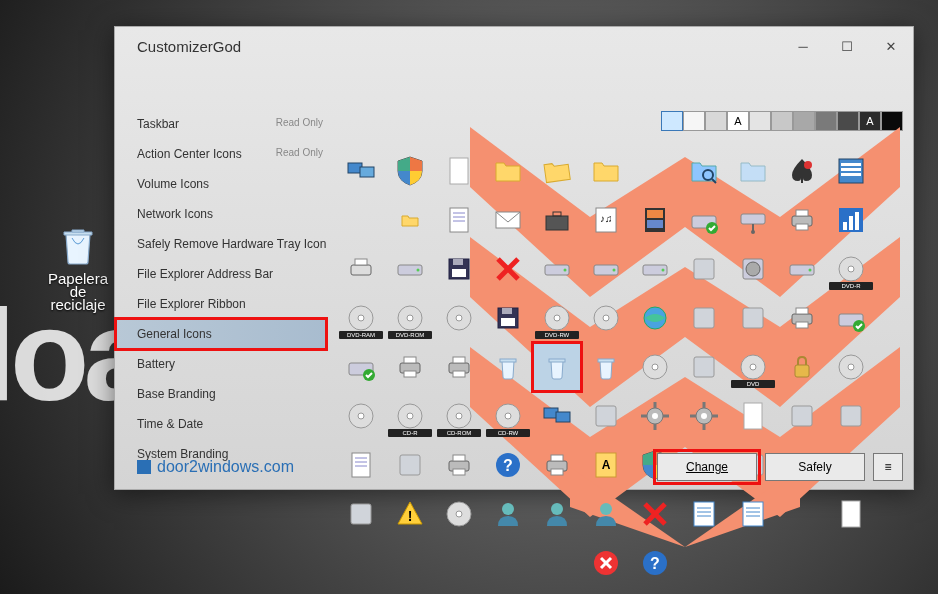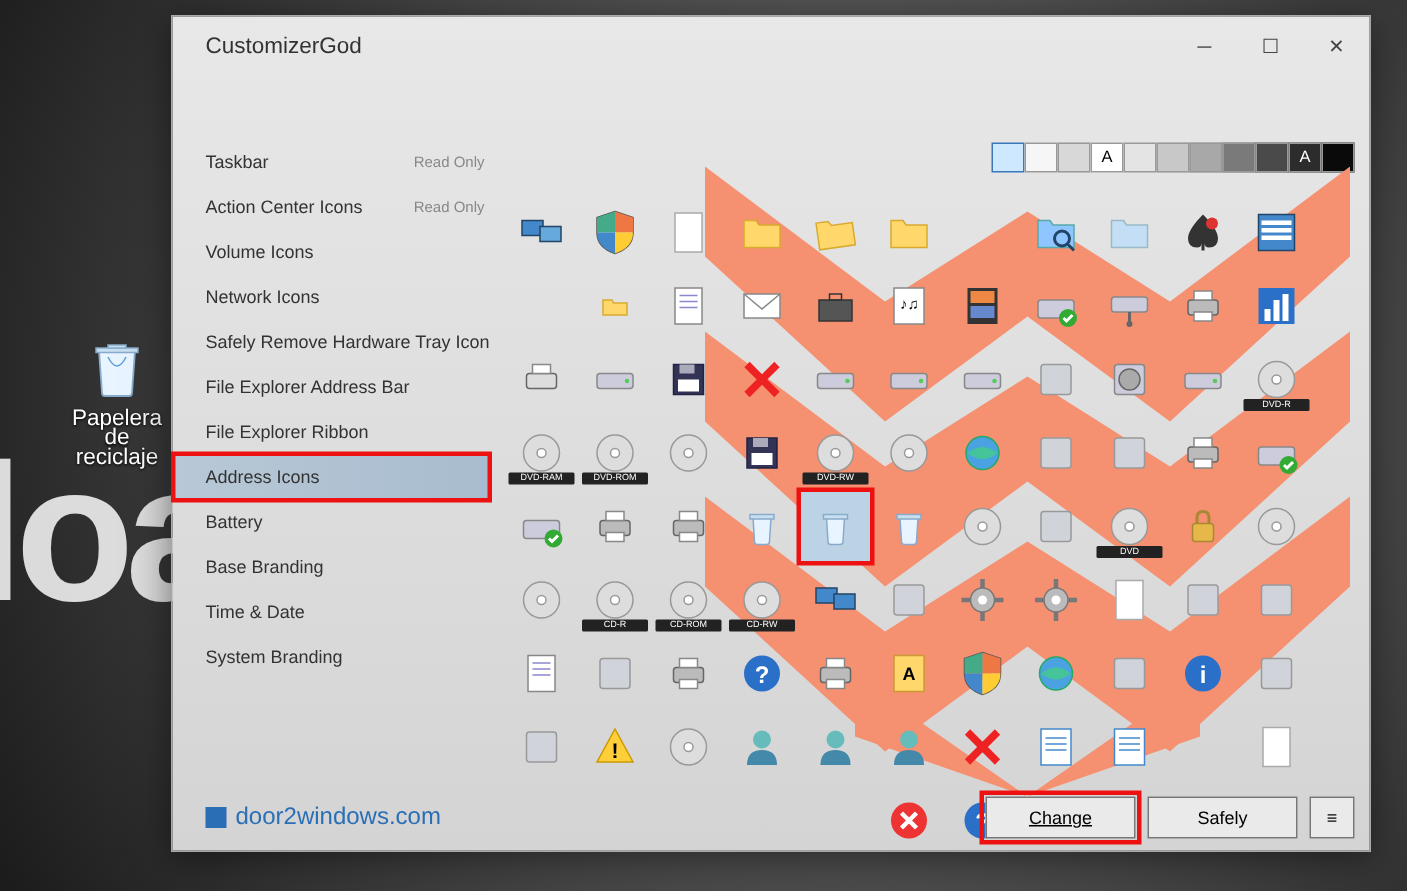--- a/index.html
+++ b/index.html
@@ -4,28 +4,28 @@
 <style>
   *{margin:0;padding:0;box-sizing:border-box;font-family:'Segoe UI',Tahoma,sans-serif;}
   body{width:938px;height:594px;overflow:hidden;position:relative;background:#222;}
   .desktop{position:absolute;inset:0;background:radial-gradient(circle at 60% 45%,#8a8f92 0%,#555 40%,#1b1b1b 100%);}
   .bg-text{position:absolute;left:-20px;top:280px;font-size:130px;font-weight:bold;color:#efefef;letter-spacing:-6px;opacity:.9;}
   .bg-text::after{content:"";}
   .desktop-icon{position:absolute;left:43px;top:222px;width:70px;text-align:center;color:#fff;font-size:15px;}
   .desktop-icon .bin{width:40px;height:44px;margin:0 auto 6px;position:relative;}
   .desktop-icon .bin svg{width:100%;height:100%;}
   .desktop-icon .lbl{display:block;line-height:13px;text-shadow:0 1px 2px #000;}
-  .window{position:absolute;left:114px;top:10px;width:800px;height:558px;background:linear-gradient(180deg,#e8e8e8 0%,#d4d4d4 100%);border:1px solid #aaa;box-shadow:0 4px 24px rgba(0,0,0,.5);}
+  .window{position:absolute;left:114px;top:26px;width:800px;height:464px;background:linear-gradient(180deg,#e8e8e8 0%,#d4d4d4 100%);border:1px solid #aaa;box-shadow:0 4px 24px rgba(0,0,0,.5);}
   .titlebar{height:38px;display:flex;align-items:center;justify-content:space-between;padding:0 0 0 22px;}
   .app-title{font-size:15px;color:#333;}
   .winbtns{display:flex;height:100%;}
   .winbtns div{width:44px;display:flex;align-items:center;justify-content:center;color:#444;font-size:13px;}
   .content{position:absolute;left:0;top:60px;right:0;bottom:44px;}
   .sidebar{position:absolute;left:0;top:22px;width:212px;}
-  .sidebar-item{padding:8px 0 8px 22px;font-size:12px;color:#333;display:flex;align-items:center;gap:20px;}
+  .sidebar-item{padding:8px 0 8px 22px;font-size:12px;color:#333;display:flex;gap:20px;}
   .sidebar-item .ro{margin-left:auto;margin-right:4px;color:#888;font-size:10px;}
   .sidebar-item.selected{background:linear-gradient(90deg,#b8c8d6,#a8bccf);}
   .sidebar-red{position:relative;}
   .sidebar-red::after{content:"";position:absolute;left:-1px;top:-2px;right:-1px;bottom:-2px;border:3px solid #e11;}
   .swatches{position:absolute;right:10px;top:84px;display:flex;gap:0;}
   .swatch{width:22px;height:20px;border:1px solid #999;display:flex;align-items:center;justify-content:center;font-size:11px;}
   .icons-grid{position:absolute;left:222px;top:60px;right:10px;bottom:6px;display:grid;grid-template-columns:repeat(11,48px);grid-auto-rows:48px;gap:1px;align-content:start;}
   .ico{width:48px;height:48px;display:flex;align-items:center;justify-content:center;position:relative;}
   .ico svg{width:32px;height:32px;}
   .ico.selected{background:#bcd3e6;border:1px solid #6699cc;}
@@ -112,21 +112,21 @@
           <div class="sidebar-item">
             <span>Safely Remove Hardware Tray Icon</span>
           </div>
           <div class="sidebar-item">
             <span>File Explorer Address Bar</span>
           </div>
           <div class="sidebar-item">
             <span>File Explorer Ribbon</span>
           </div>
           <div class="sidebar-item selected sidebar-red">
-            <span>Address Icons</span>
+            <span>General Icons</span>
           </div>
           <div class="sidebar-item">
             <span>Battery</span>
           </div>
           <div class="sidebar-item">
             <span>Base Branding</span>
           </div>
           <div class="sidebar-item">
             <span>Time &amp; Date</span>
           </div>

